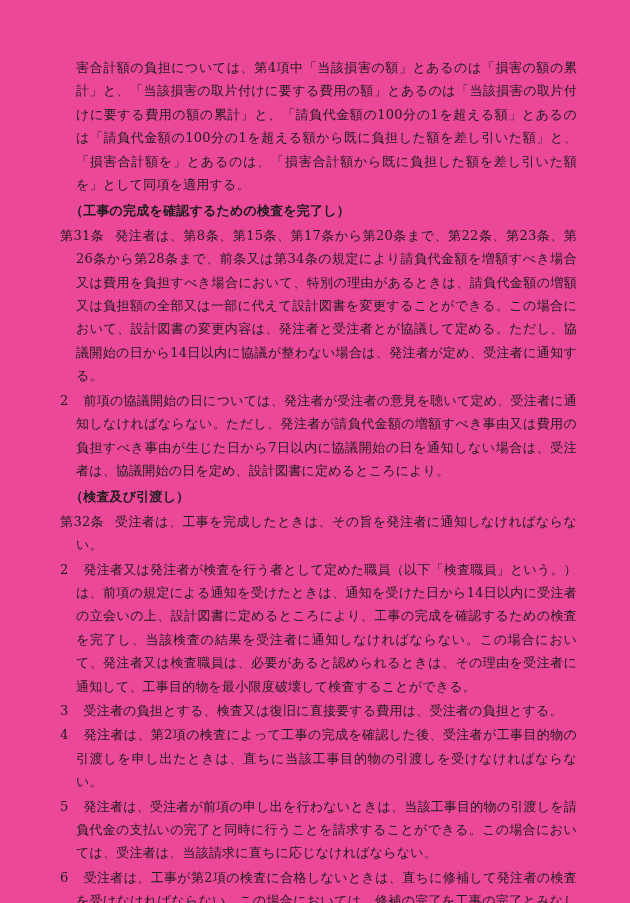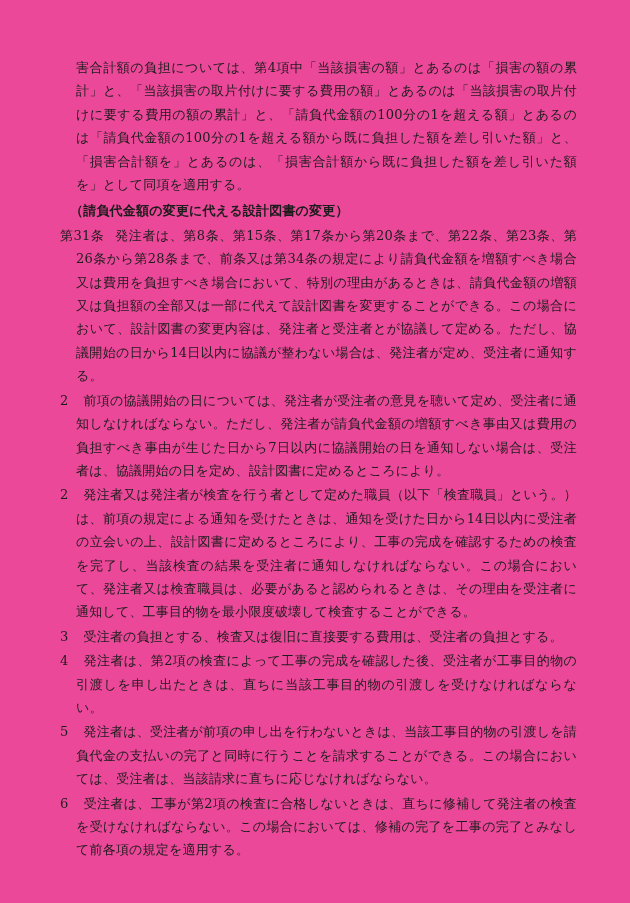--- a/index.html
+++ b/index.html
@@ -53,32 +53,38 @@
 <body>
 
 <div class="page">
   <div class="content">
 
     <div class="block cont-para">
       <span>害合計額の負担については、第4項中「当該損害の額」とあるのは「損害の額の累計」と、「当該損害の取片付けに要する費用の額」とあるのは「当該損害の取片付けに要する費用の額の累計」と、「請負代金額の100分の1を超える額」とあるのは「請負代金額の100分の1を超える額から既に負担した額を差し引いた額」と、「損害合計額を」とあるのは、「損害合計額から既に負担した額を差し引いた額を」として同項を適用する。</span>
     </div>
 
     <div class="block heading">
-      <span>（請負代金額の変更に代える設計図書の変更）</span>
+      <span>（工事の完成を確認するための検査を完了し）</span>
     </div>
 
     <div class="block hang">
       <span class="article-label">第31条</span><span>発注者は、第8条、第15条、第17条から第20条まで、第22条、第23条、第26条から第28条まで、前条又は第34条の規定により請負代金額を増額すべき場合又は費用を負担すべき場合において、特別の理由があるときは、請負代金額の増額又は負担額の全部又は一部に代えて設計図書を変更することができる。この場合において、設計図書の変更内容は、発注者と受注者とが協議して定める。ただし、協議開始の日から14日以内に協議が整わない場合は、発注者が定め、受注者に通知する。</span>
     </div>
 
     <div class="block hang">
       <span class="item-num">2</span><span>前項の協議開始の日については、発注者が受注者の意見を聴いて定め、受注者に通知しなければならない。ただし、発注者が請負代金額の増額すべき事由又は費用の負担すべき事由が生じた日から7日以内に協議開始の日を通知しない場合は、受注者は、協議開始の日を定め、設計図書に定めるところにより。</span>
     </div>
 
+    <div class="block heading">
+      <span>（検査及び引渡し）</span>
+    </div>
 
+    <div class="block hang">
+      <span class="article-label">第32条</span><span>受注者は、工事を完成したときは、その旨を発注者に通知しなければならない。</span>
+    </div>
 
     <div class="block hang">
       <span class="item-num">2</span><span>発注者又は発注者が検査を行う者として定めた職員（以下「検査職員」という。）は、前項の規定による通知を受けたときは、通知を受けた日から14日以内に受注者の立会いの上、設計図書に定めるところにより、工事の完成を確認するための検査を完了し、当該検査の結果を受注者に通知しなければならない。この場合において、発注者又は検査職員は、必要があると認められるときは、その理由を受注者に通知して、工事目的物を最小限度破壊して検査することができる。</span>
     </div>
 
     <div class="block hang">
       <span class="item-num">3</span><span>受注者の負担とする、検査又は復旧に直接要する費用は、受注者の負担とする。</span>
     </div>
 
     <div class="block hang">

